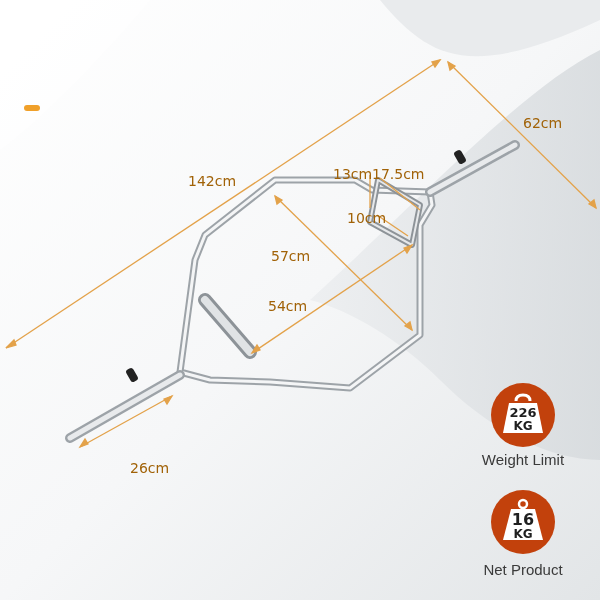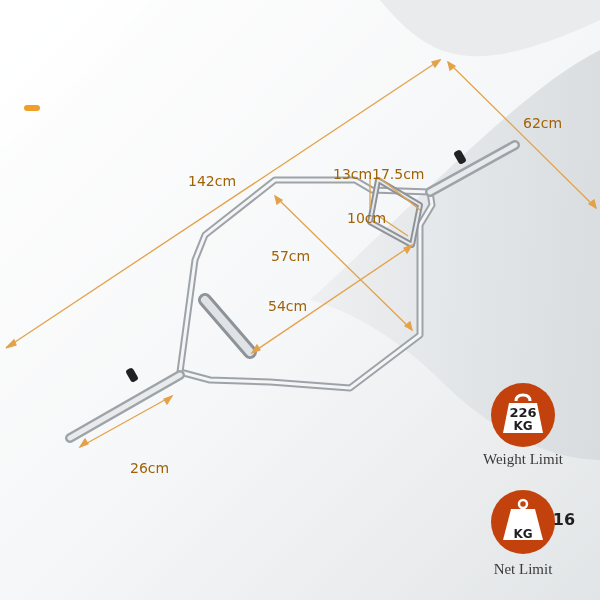--- a/index.html
+++ b/index.html
@@ -21,21 +21,21 @@
     .dim {
       position: absolute; color: #a16207; font-size: 14px;
       font-family: "DejaVu Sans", sans-serif; white-space: nowrap;
     }
     .badge {
       position: absolute; width: 64px; height: 64px; border-radius: 50%;
       background: #c2410c;
     }
     .badge-label {
       position: absolute; font-size: 15px; color: #3a3a3a; text-align: center;
-      width: 140px; font-family: Liberation Serif, serif;
+      width: 140px; font-family: Liberation Sans, sans-serif;
     }
     .wt-num, .wt-kg {
       position: absolute; left: 0; width: 64px; text-align: center;
       font-weight: bold; color: #1f1f1f; font-family: "DejaVu Sans", sans-serif;
     }
     svg { position: absolute; left: 0; top: 0; }
   </style>
 </head>
 <body>
 
@@ -125,17 +125,17 @@
   </div>
   <div class="badge-label" style="left:453px; top:451px;">Weight Limit</div>
 </div>
 
 <div>
   <div class="badge" style="left:491px; top:490px;">
     <svg width="64" height="64" viewBox="0 0 64 64">
       <circle cx="32" cy="14" r="4" fill="none" stroke="#fff" stroke-width="2.5"></circle>
       <path d="M20 19 L44 19 L52 50 L12 50 Z" fill="#fff"></path>
     </svg>
-    <div class="wt-num" style="top:20px; font-size:16px;padding-left:41px;">16</div>
+    <div class="wt-num" style="top:20px; font-size:16px;">16</div>
     <div class="wt-num" style="top:37px; font-size:12px;">KG</div>
   </div>
-  <div class="badge-label" style="left:453px; top:561px;">Net Limit</div>
+  <div class="badge-label" style="left:453px; top:561px;">Net Product</div>
 </div>
 
 </body></html>

